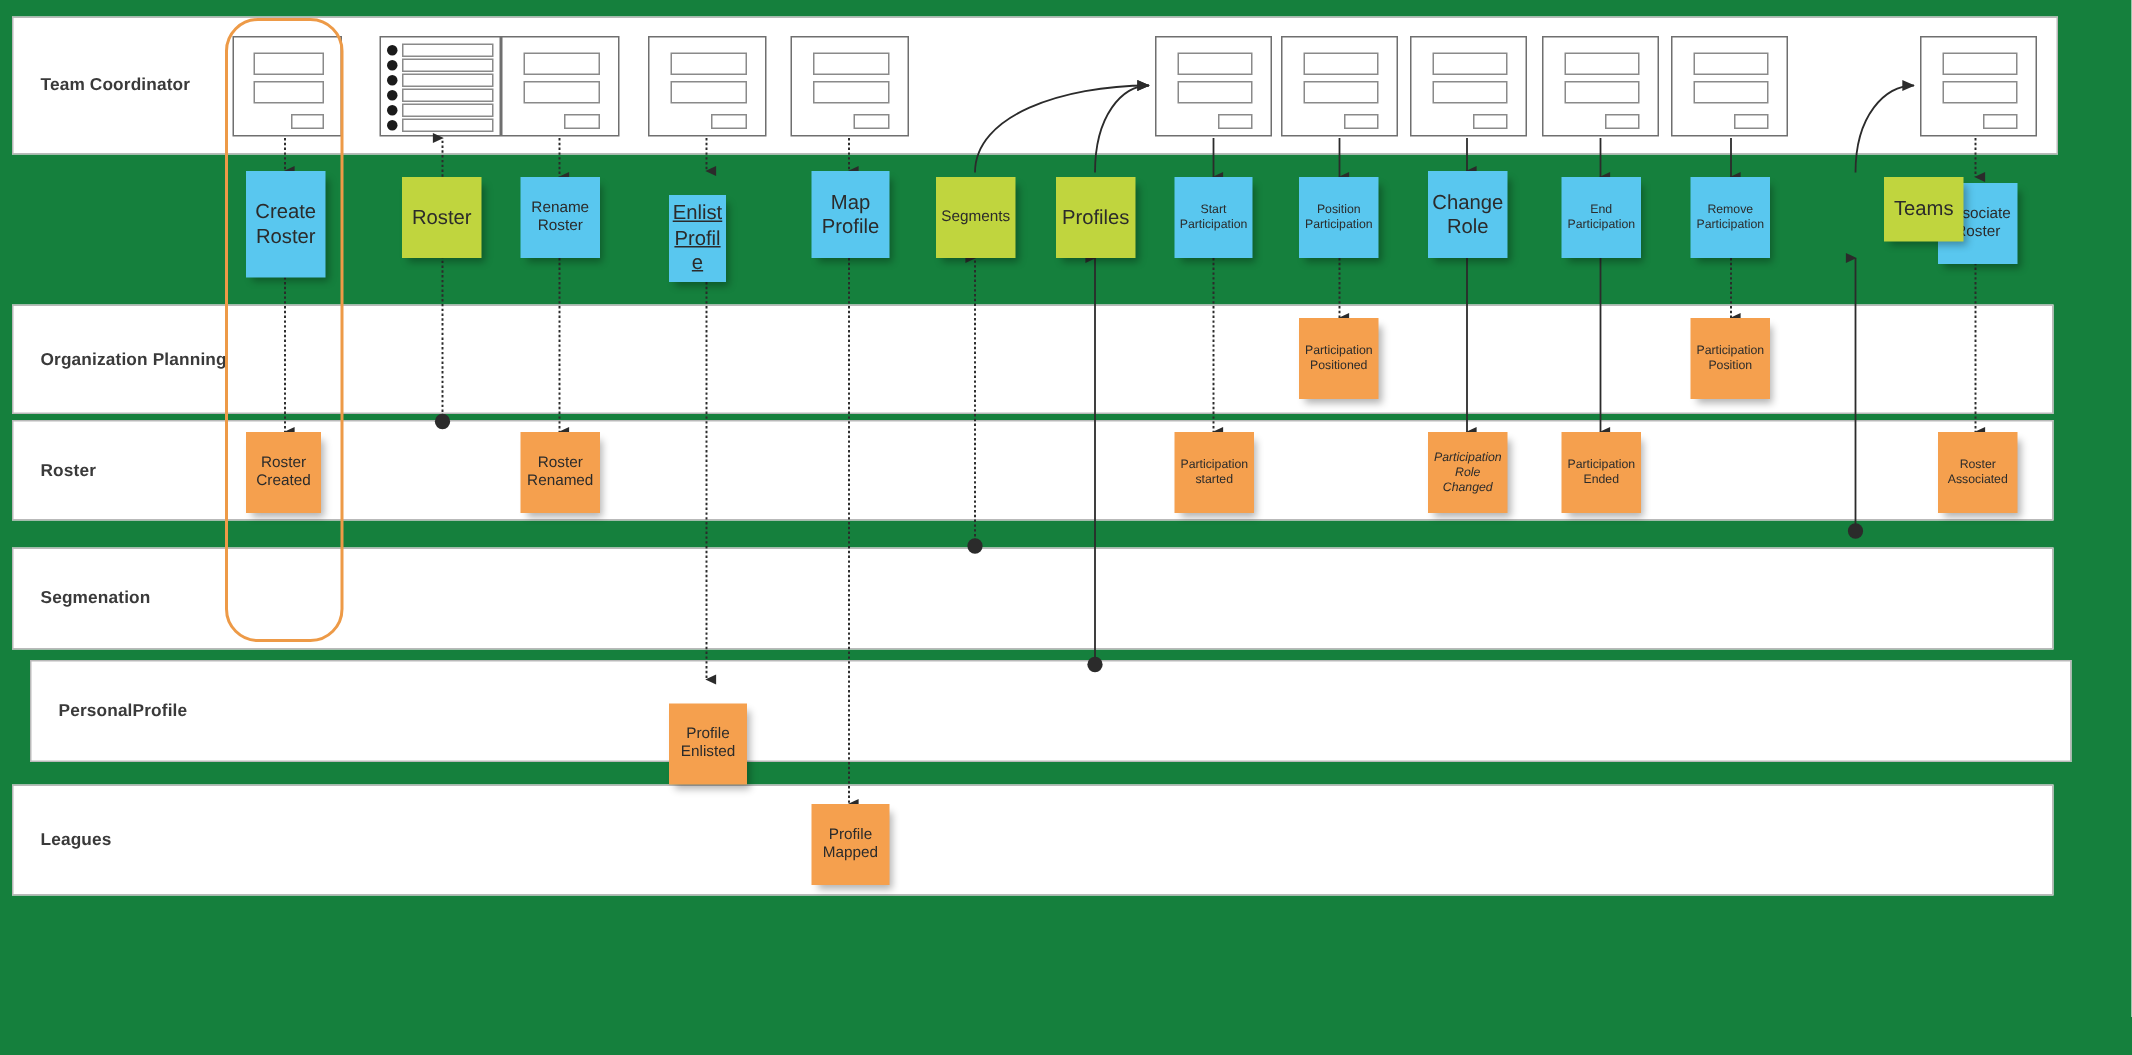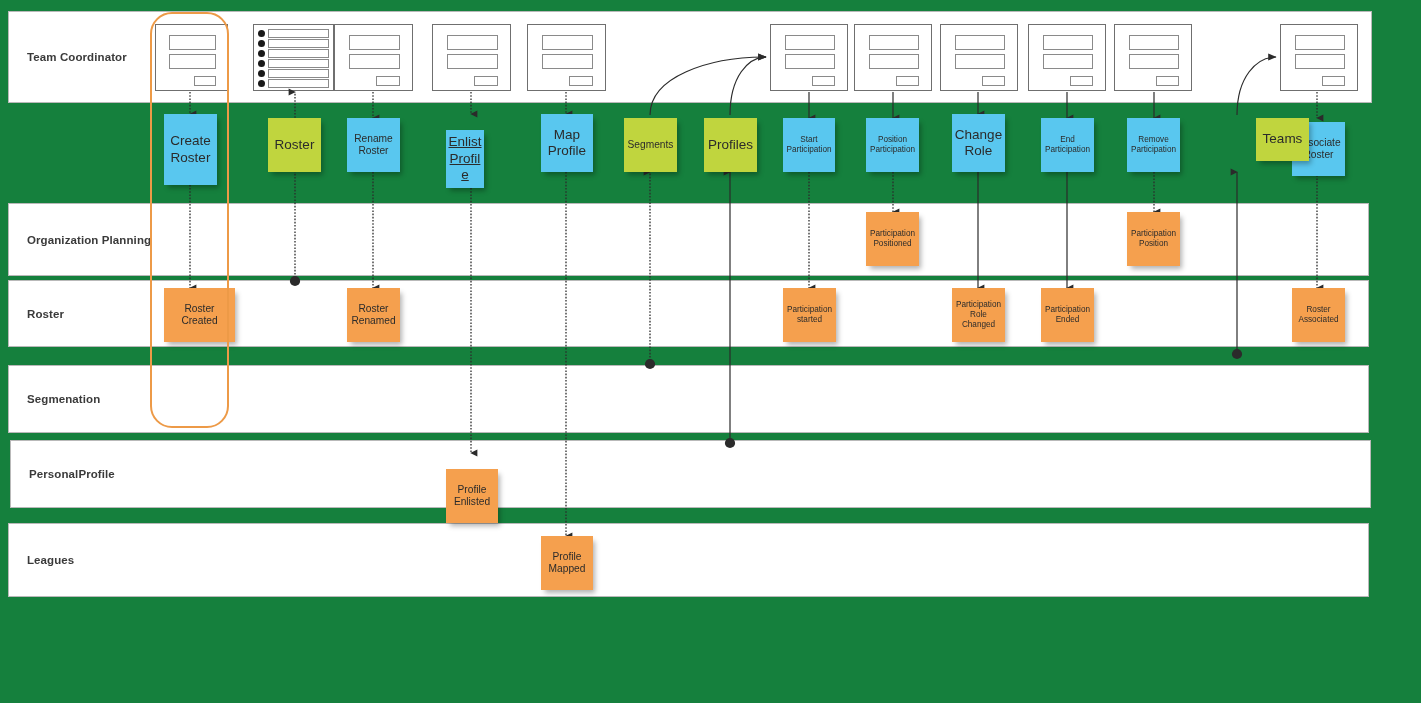--- a/index.html
+++ b/index.html
@@ -108,21 +108,21 @@
       </div>
       <div class="lane" style="left: 8px; top: 203px; width: 1361px; height: 73px;">
         <div class="lane-label">Organization Planning</div>
       </div>
       <div class="lane" style="left: 8px; top: 280px; width: 1361px; height: 67px;">
         <div class="lane-label">Roster</div>
       </div>
       <div class="lane" style="left: 8px; top: 365px; width: 1361px; height: 68px;">
         <div class="lane-label">Segmenation</div>
       </div>
-      <div class="lane" style="left: 10px; top: 440px; width: 1361px; height: 68px;">
+      <div class="lane" style="left: 20px; top: 440px; width: 1361px; height: 68px;">
         <div class="lane-label">PersonalProfile</div>
       </div>
       <div class="lane" style="left: 8px; top: 523px; width: 1361px; height: 74px;">
         <div class="lane-label">Leagues</div>
       </div>
     </div>
 
   <div id="uicards-host">
       <div class="ui-card" style="left: 155px; top: 24px; width: 73px; height: 67px;">
         <div class="ui-row" style="left: 13px; top: 10px; width: 47px; height: 15px;"></div>
@@ -273,36 +273,36 @@
       </div>
       <div class="sticky green med" style="left: 624px; top: 118px; width: 53px; height: 54px;">
         <span>Segments</span>
       </div>
       <div class="sticky green big" style="left: 704px; top: 118px; width: 53px; height: 54px;">
         <span>Profiles</span>
       </div>
       <div class="sticky green big" style="left: 1211px; top: 118px; width: 53px; height: 43px; margin-left: 45px;">
         <span>Teams</span>
       </div>
-      <div class="sticky orange med" style="left: 164px; top: 288px; width: 71px; height: 54px; text-align: center;">
+      <div class="sticky orange med" style="left: 164px; top: 288px; width: 50px; height: 54px; text-align: center;">
         <span>Roster Created</span>
       </div>
       <div class="sticky orange med" style="left: 347px; top: 288px; width: 53px; height: 54px;">
         <span>Roster Renamed</span>
       </div>
       <div class="sticky orange small" style="left: 866px; top: 212px; width: 53px; height: 54px;">
         <span>Participation Positioned</span>
       </div>
       <div class="sticky orange small" style="left: 1127px; top: 212px; width: 53px; height: 54px;">
         <span>Participation Position</span>
       </div>
       <div class="sticky orange small" style="left: 783px; top: 288px; width: 53px; height: 54px;">
         <span>Participation started</span>
       </div>
-      <div class="sticky orange small" style="left: 952px; top: 288px; width: 53px; height: 54px;">
+      <div class="sticky orange small" style="left: 952px; top: 288px; width: 53px; height: 54px; font-style: italic;">
         <span>Participation Role Changed</span>
       </div>
       <div class="sticky orange small" style="left: 1041px; top: 288px; width: 53px; height: 54px;">
         <span>Participation Ended</span>
       </div>
       <div class="sticky orange small" style="left: 1292px; top: 288px; width: 53px; height: 54px;">
         <span>Roster Associated</span>
       </div>
       <div class="sticky orange med" style="left: 446px; top: 453px; width: 52px; height: 54px; margin-top: 16px;">
         <span>Profile Enlisted</span>

